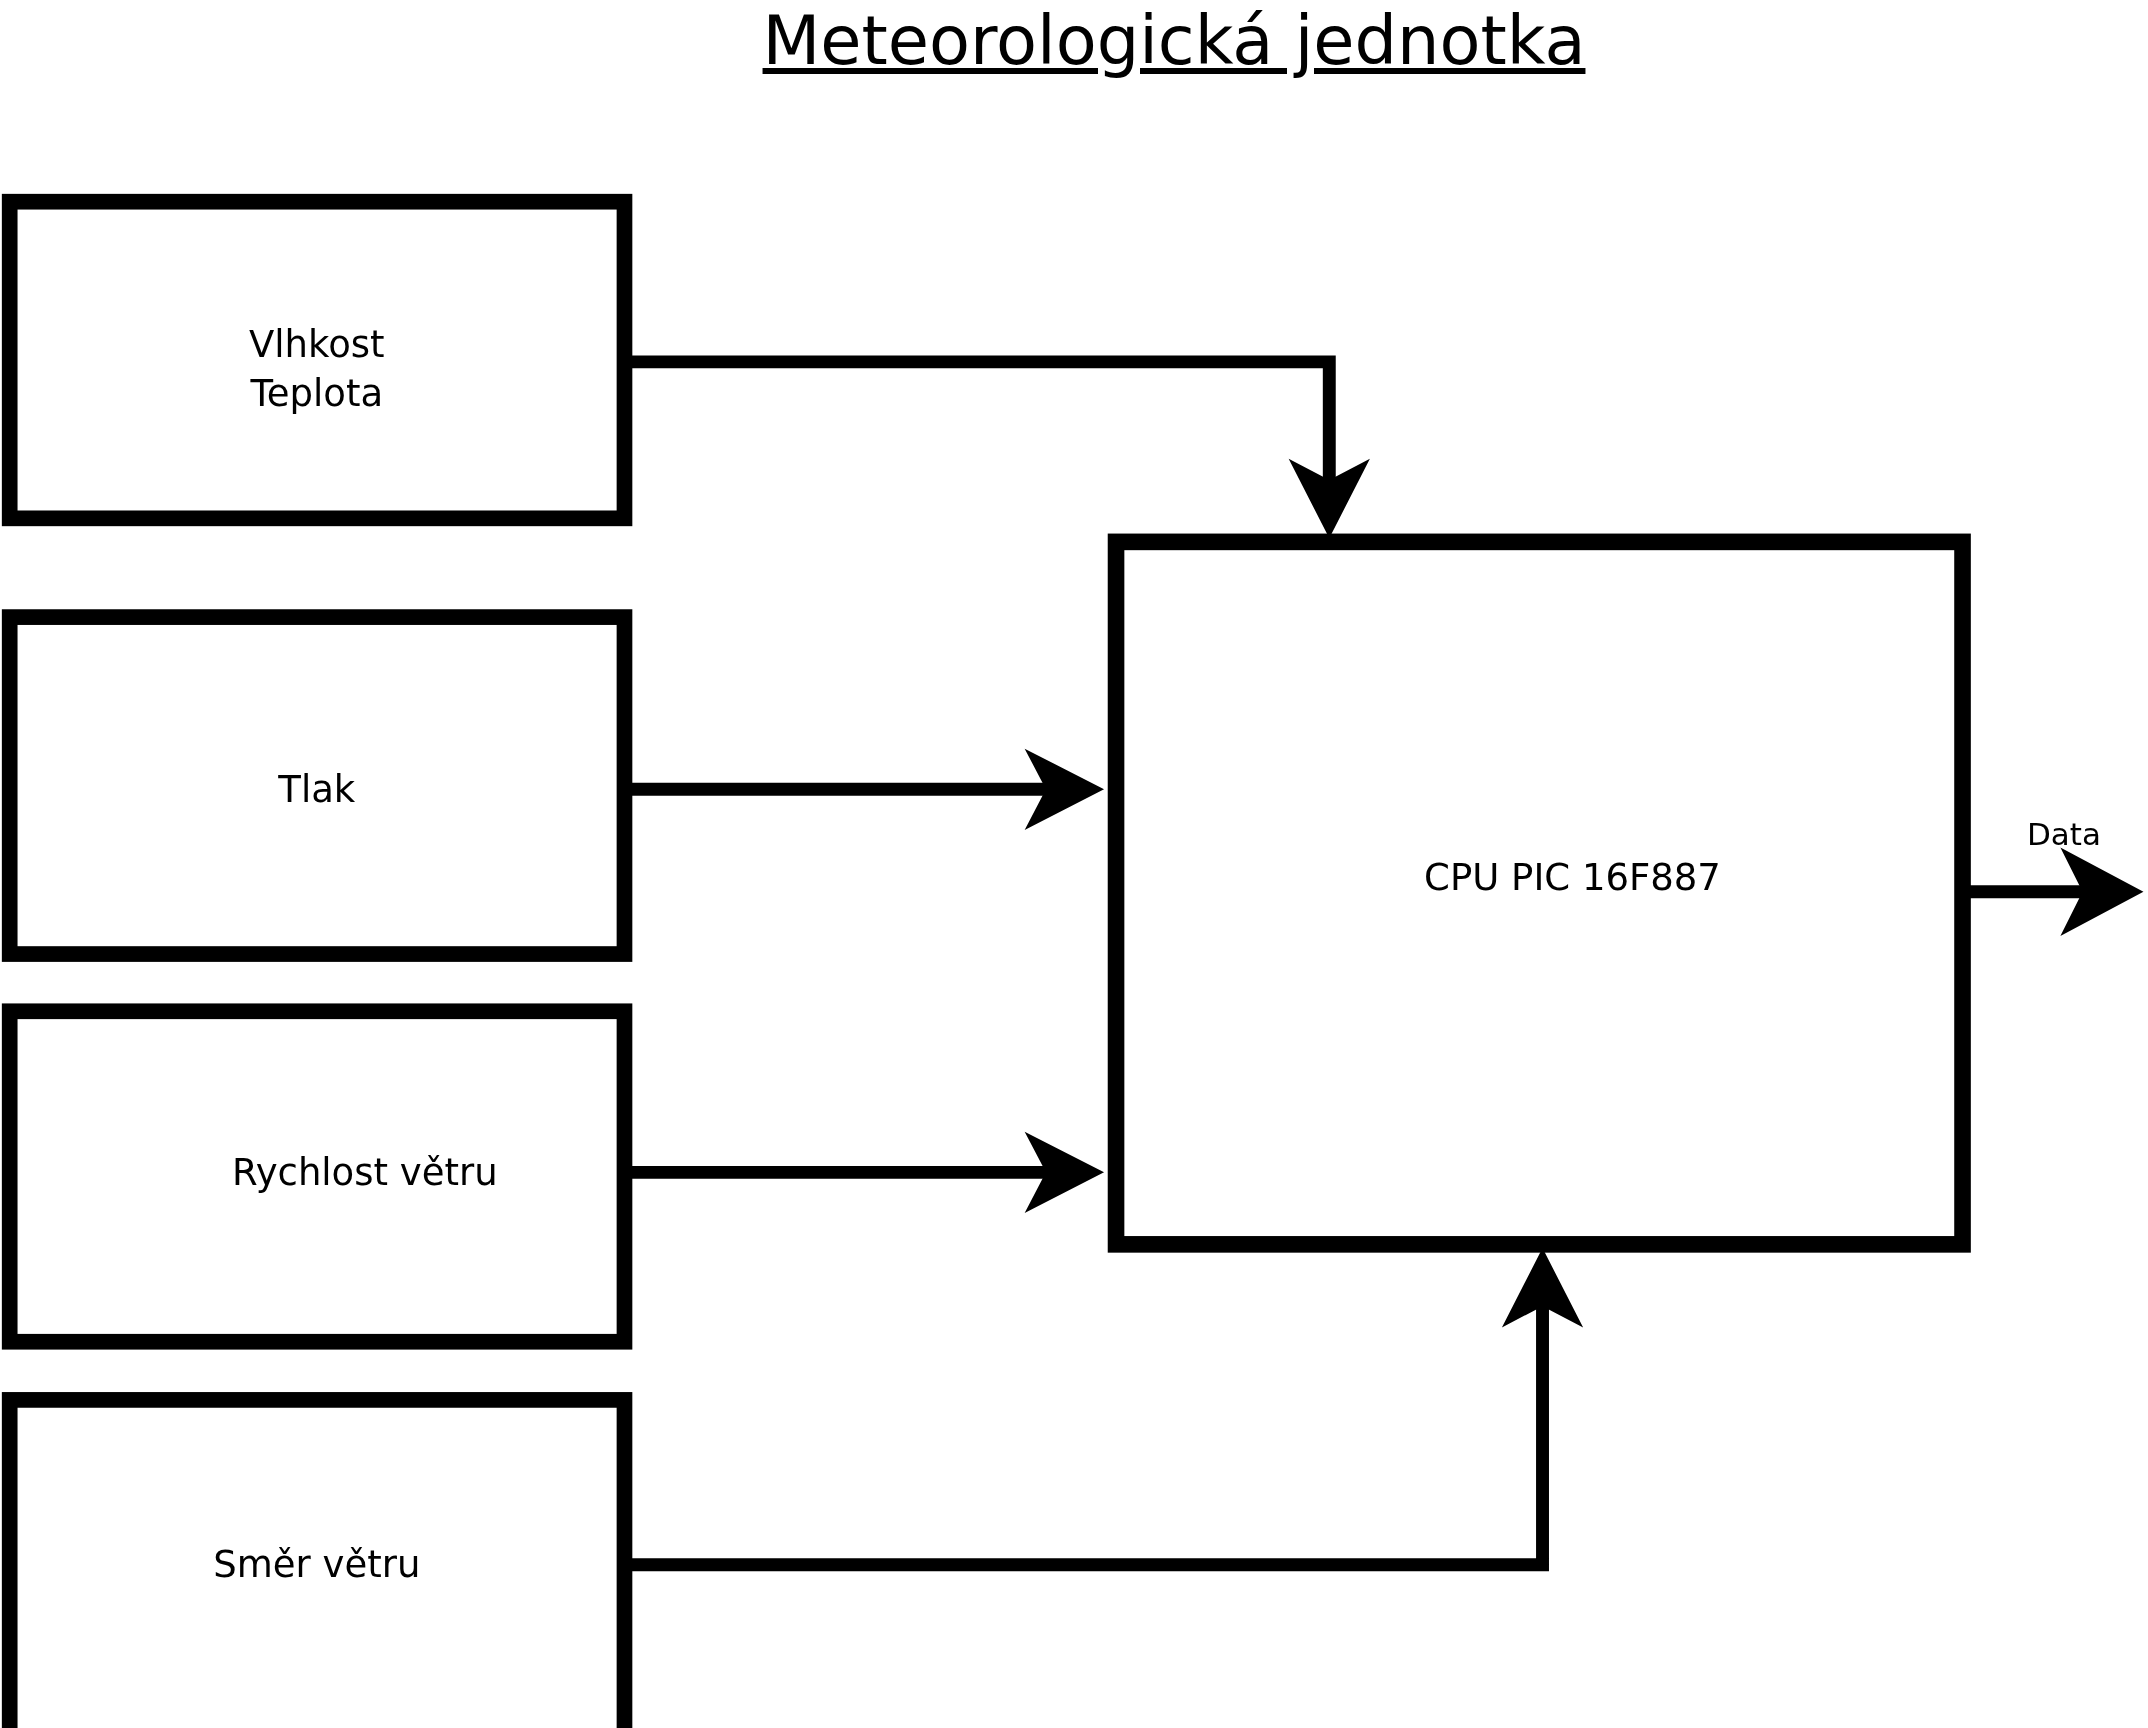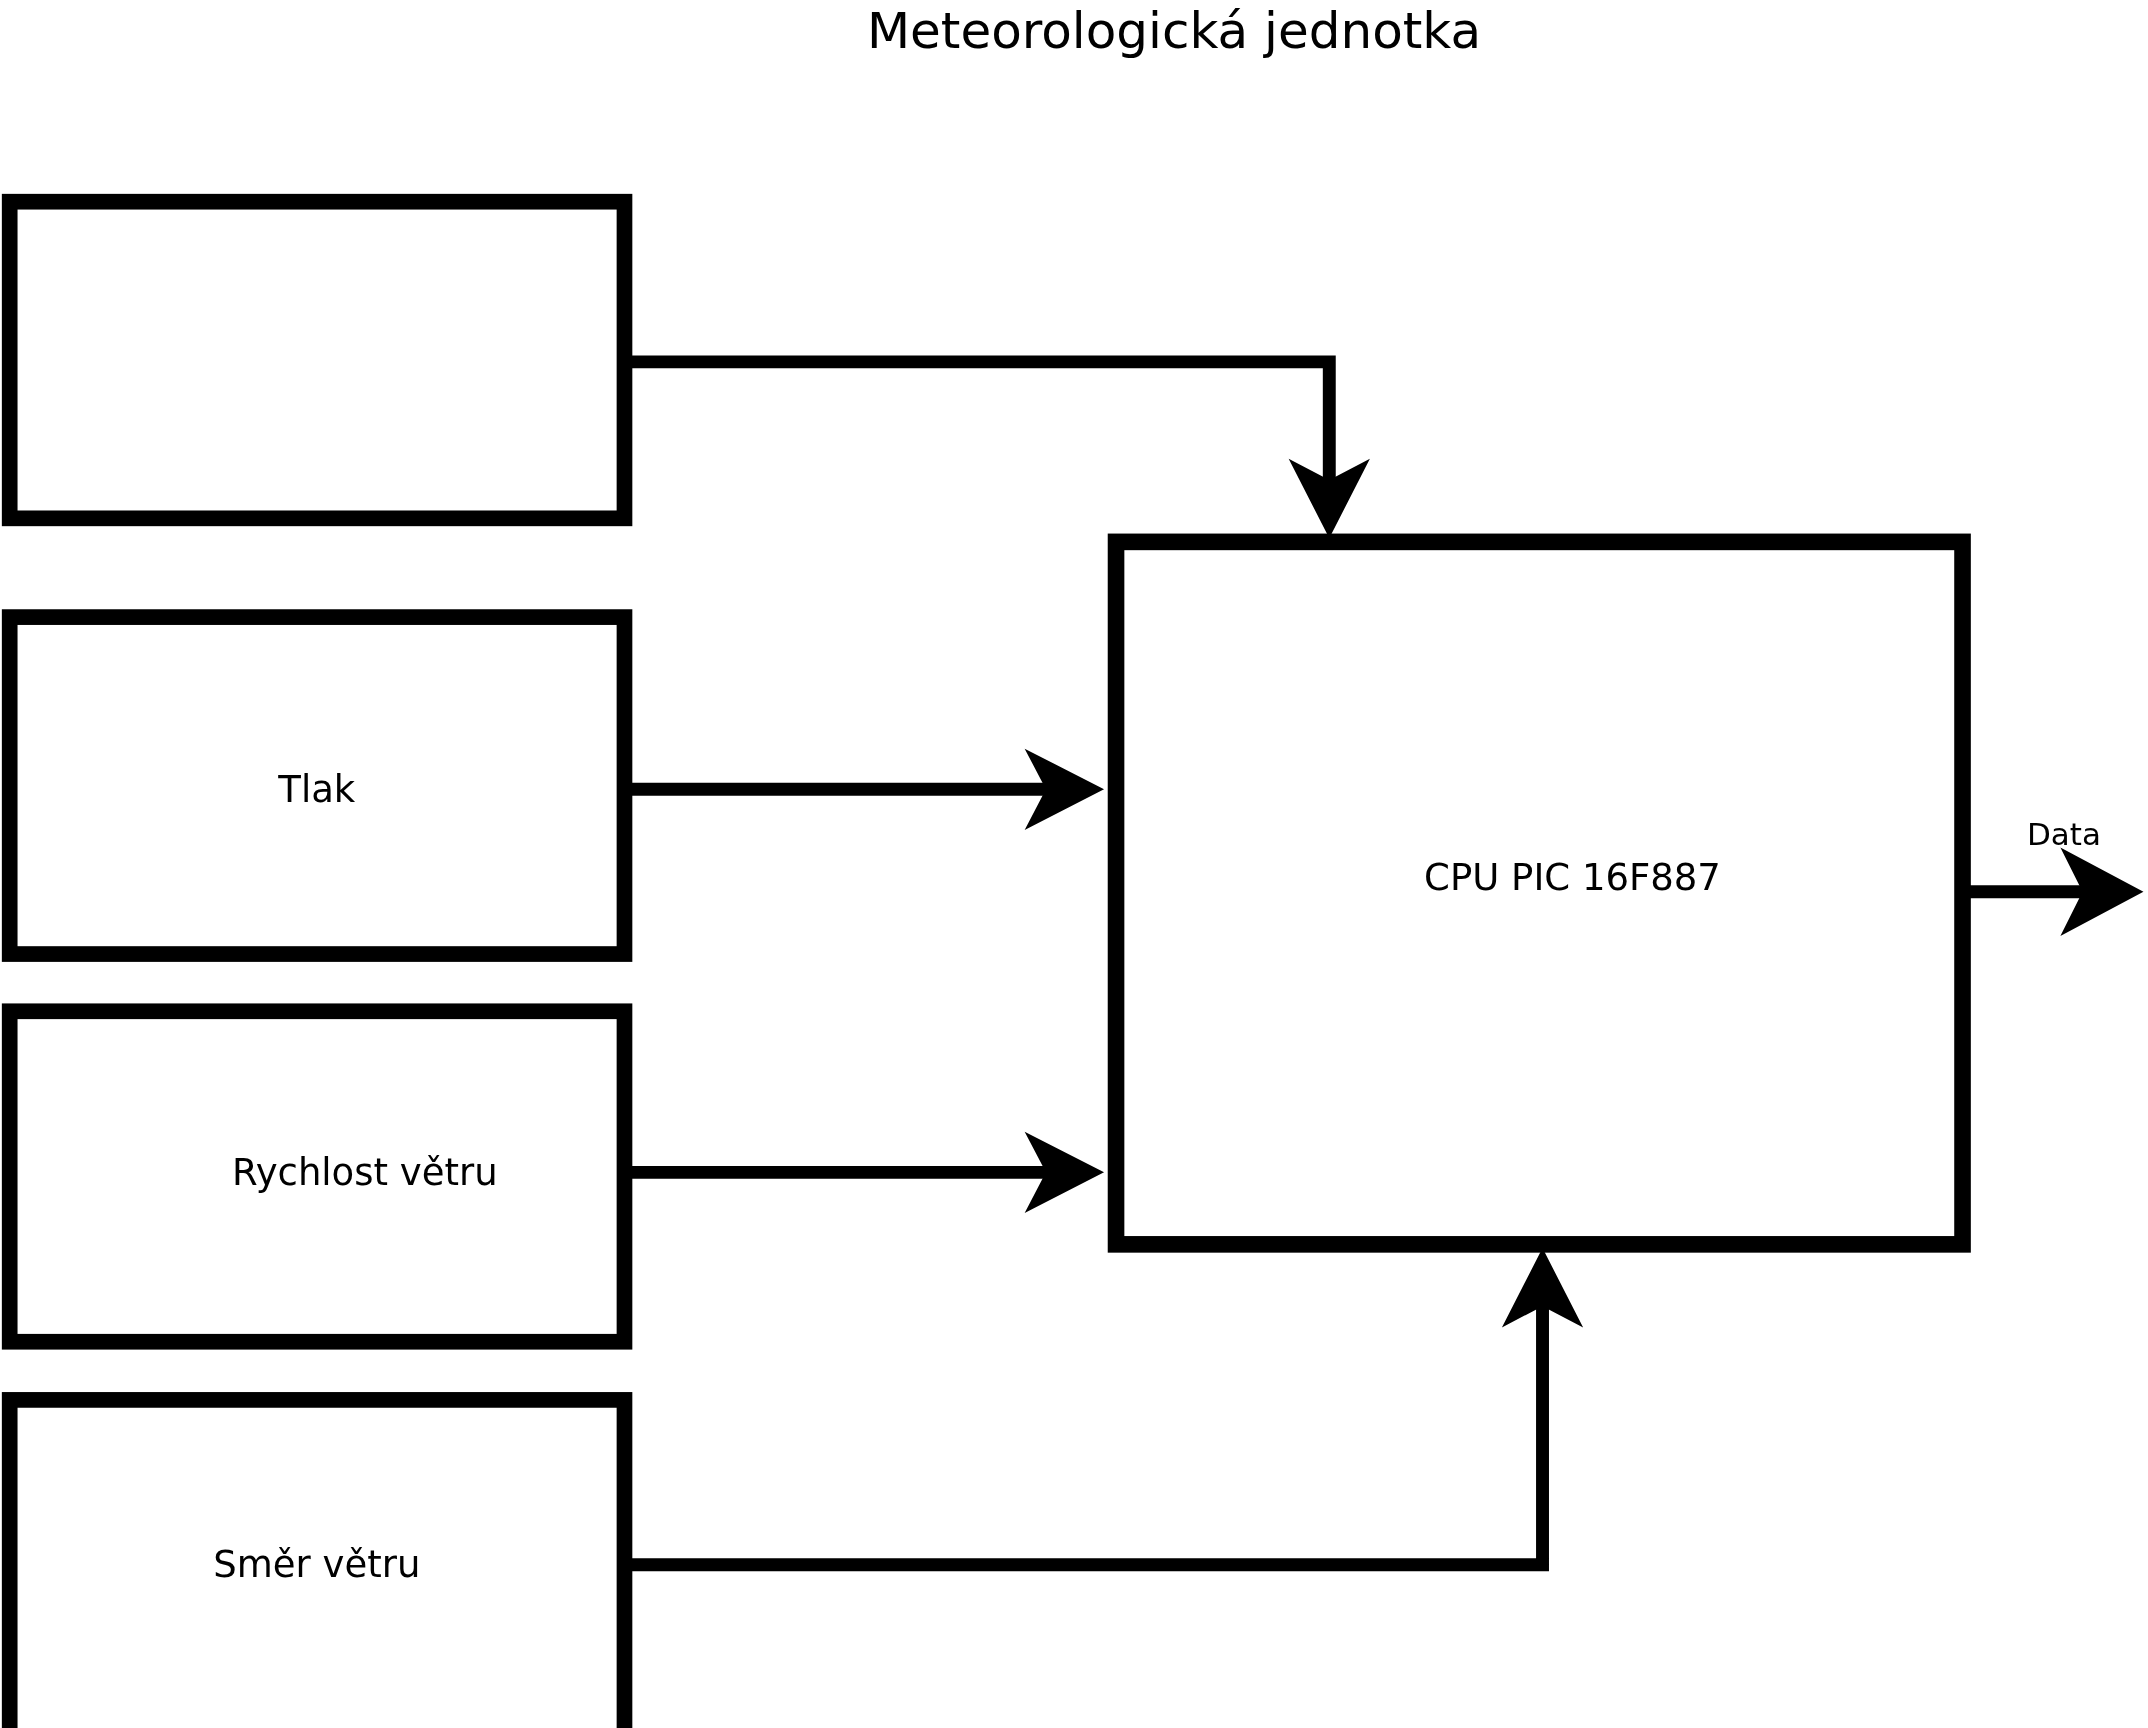--- a/index.html
+++ b/index.html
@@ -31,23 +31,24 @@
     font-size: 37px;
     line-height: 1.32;
     white-space: pre;
     pointer-events: none;
   }
   .diagram-title {
     position: absolute;
     left: 1174px;
     top: 1.8px;
     transform: translateX(-50%);
-    font-size: 50px;
+    font-size: 67px;
     color: #000000;
     white-space: pre;
+    text-decoration: underline;
   }
   .edge-label {
     position: absolute;
     font-size: 31px;
     color: #000000;
     white-space: pre;
   }
 </style>
 </head>
 <body>
@@ -87,20 +88,22 @@
       <path d="M 678 1695 L 1671 1695 L 1671 1400" fill="none" stroke="#000000" stroke-width="14" stroke-linecap="butt"></path>
       <polygon points="1671,1352 1627,1438 1671,1415 1715,1438"></polygon>
     </g>
 
     <g>
       <path d="M 2126 966 L 2268 966" fill="none" stroke="#000000" stroke-width="14" stroke-linecap="butt"></path>
       <polygon points="2322,966 2232,918 2256,966 2232,1014"></polygon>
     </g>
   </svg>
 
+  <div class="blk-label" style="left:1.8px; top:321px; width:630px;">Vlhkost
+Teplota</div>
 
   <div class="blk-label" style="left:1.8px; top:766px; width:630px;">Tlak</div>
 
   <div class="blk-label" style="left:1.8px; top:1149px; width:630px;padding-left:48px;">Rychlost větru</div>
 
   <div class="blk-label" style="left:1.8px; top:1541px; width:630px;text-align:center;">Směr větru</div>
 
   <div class="blk-label" style="left:1108px; top:854px; width:929px;">CPU PIC 16F887</div>
 
   <div class="edge-label" style="left:2027px; top:816px;">Data</div>

